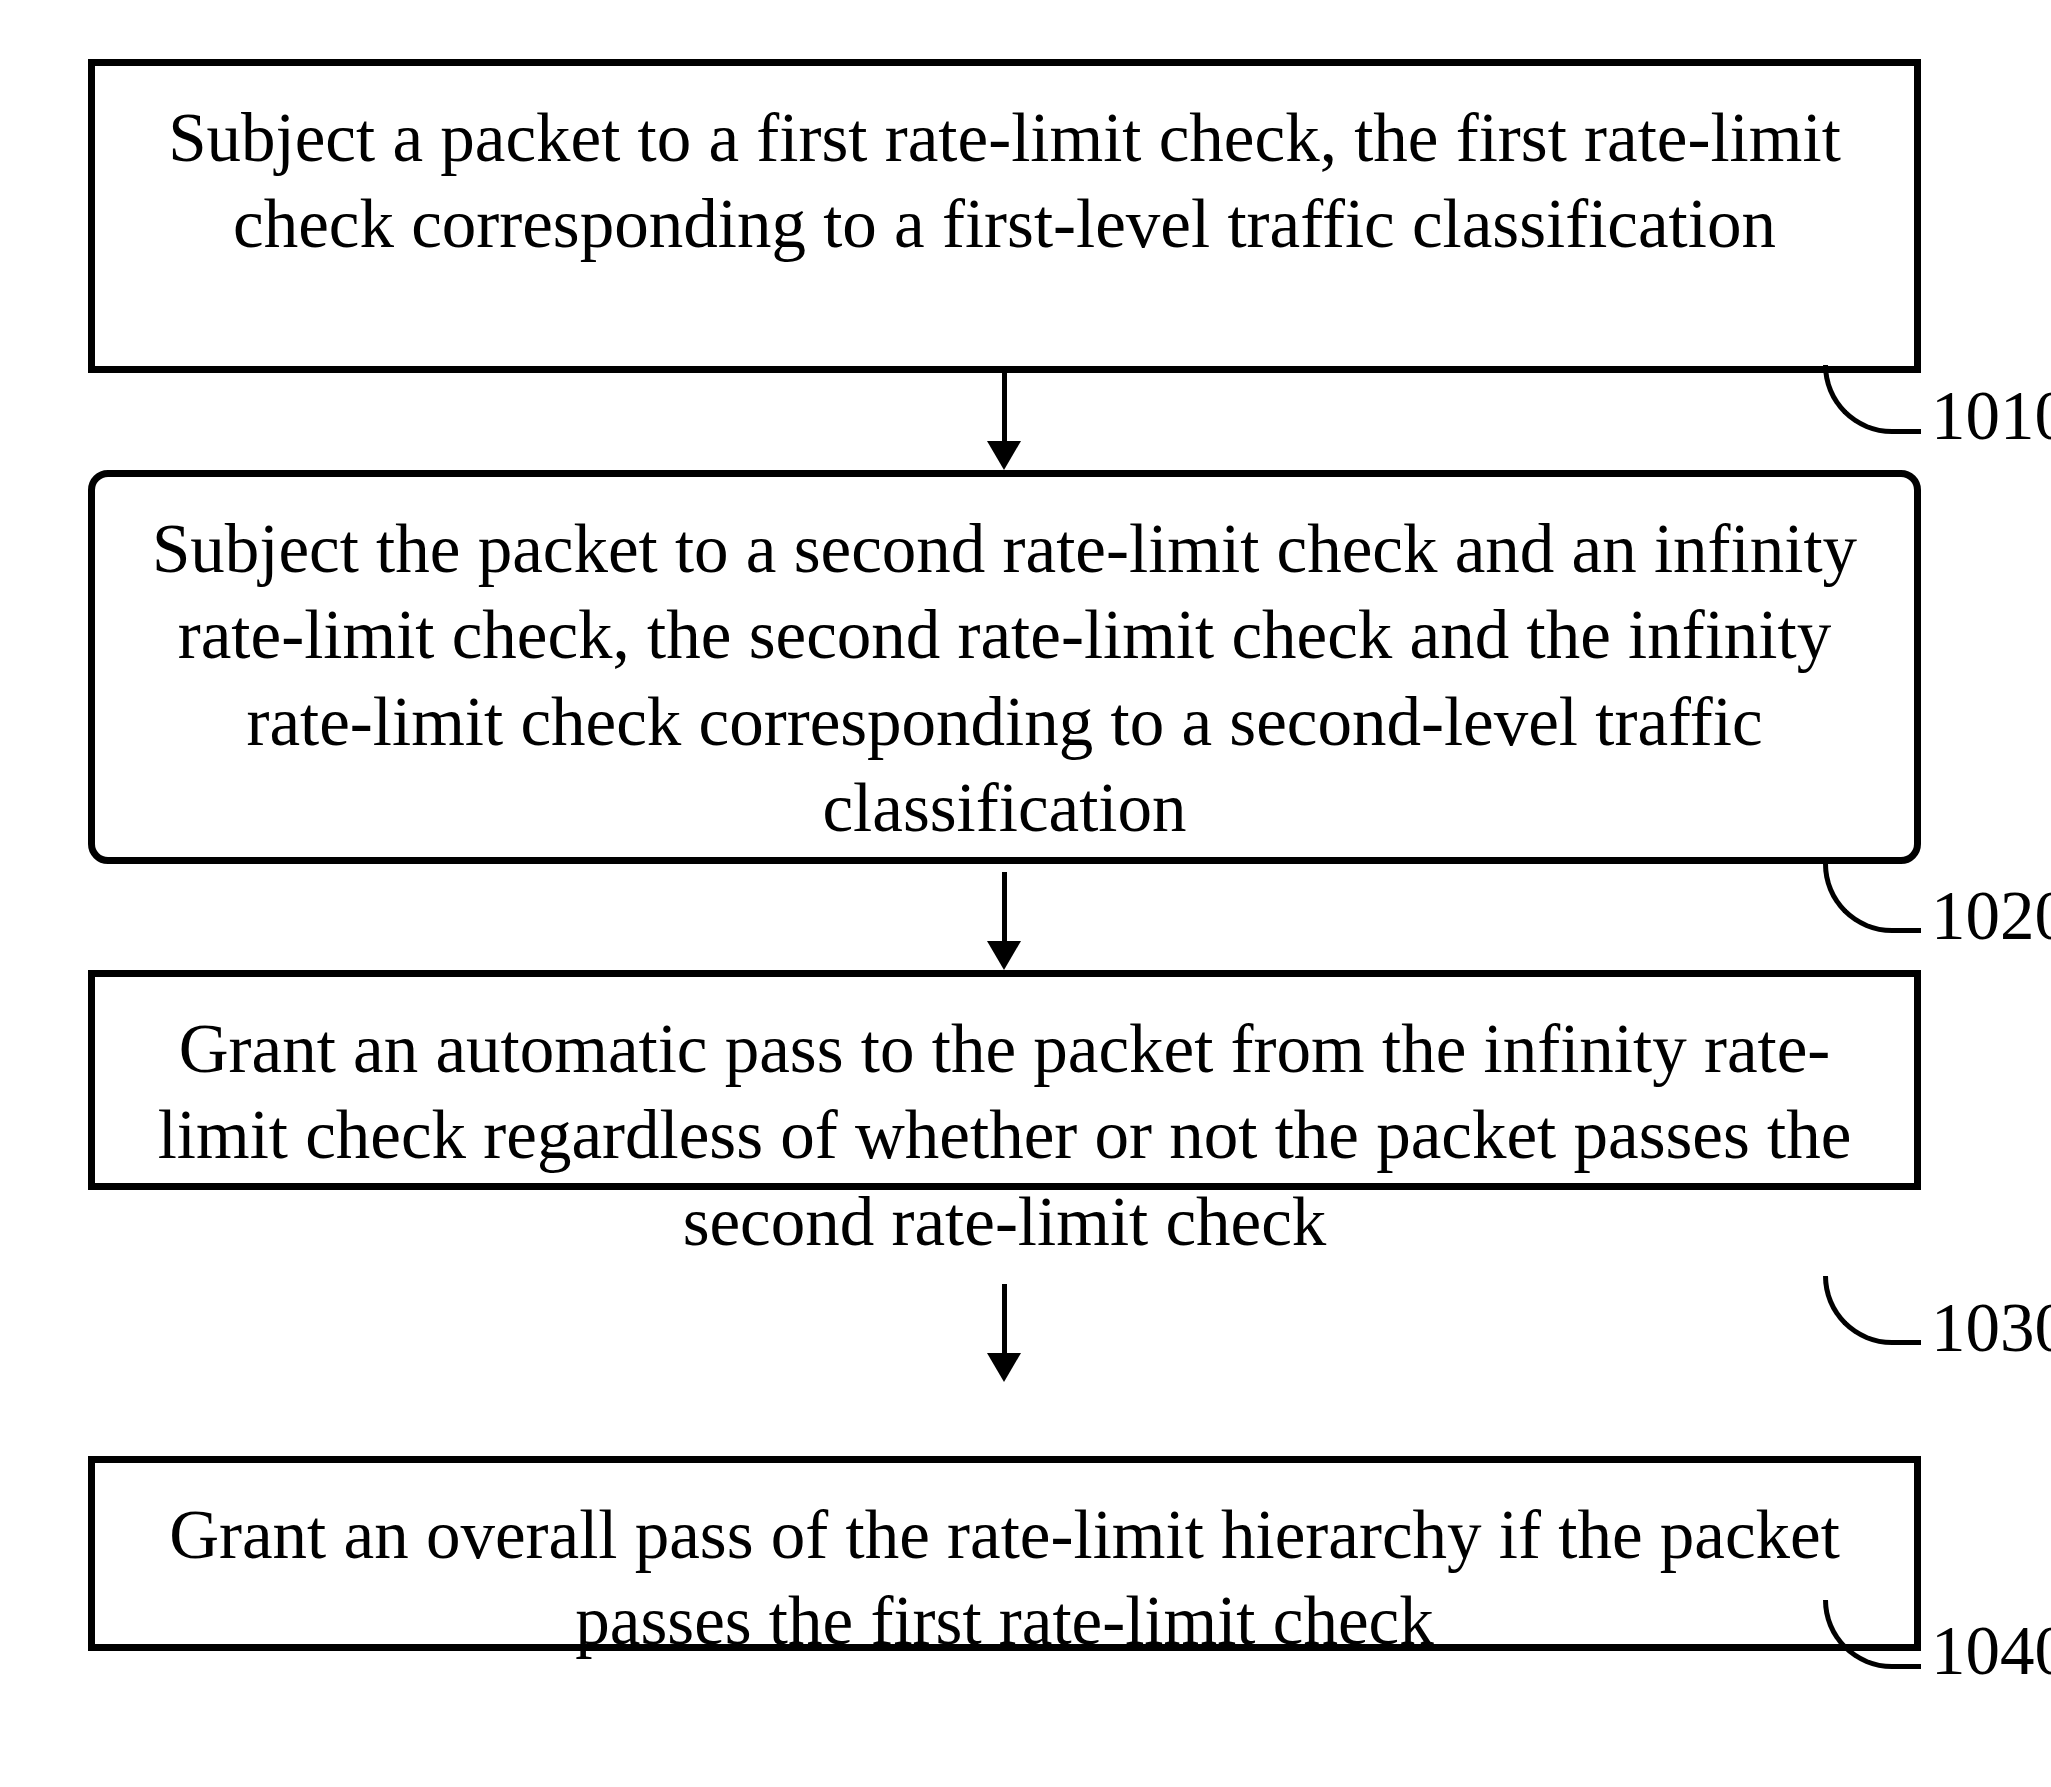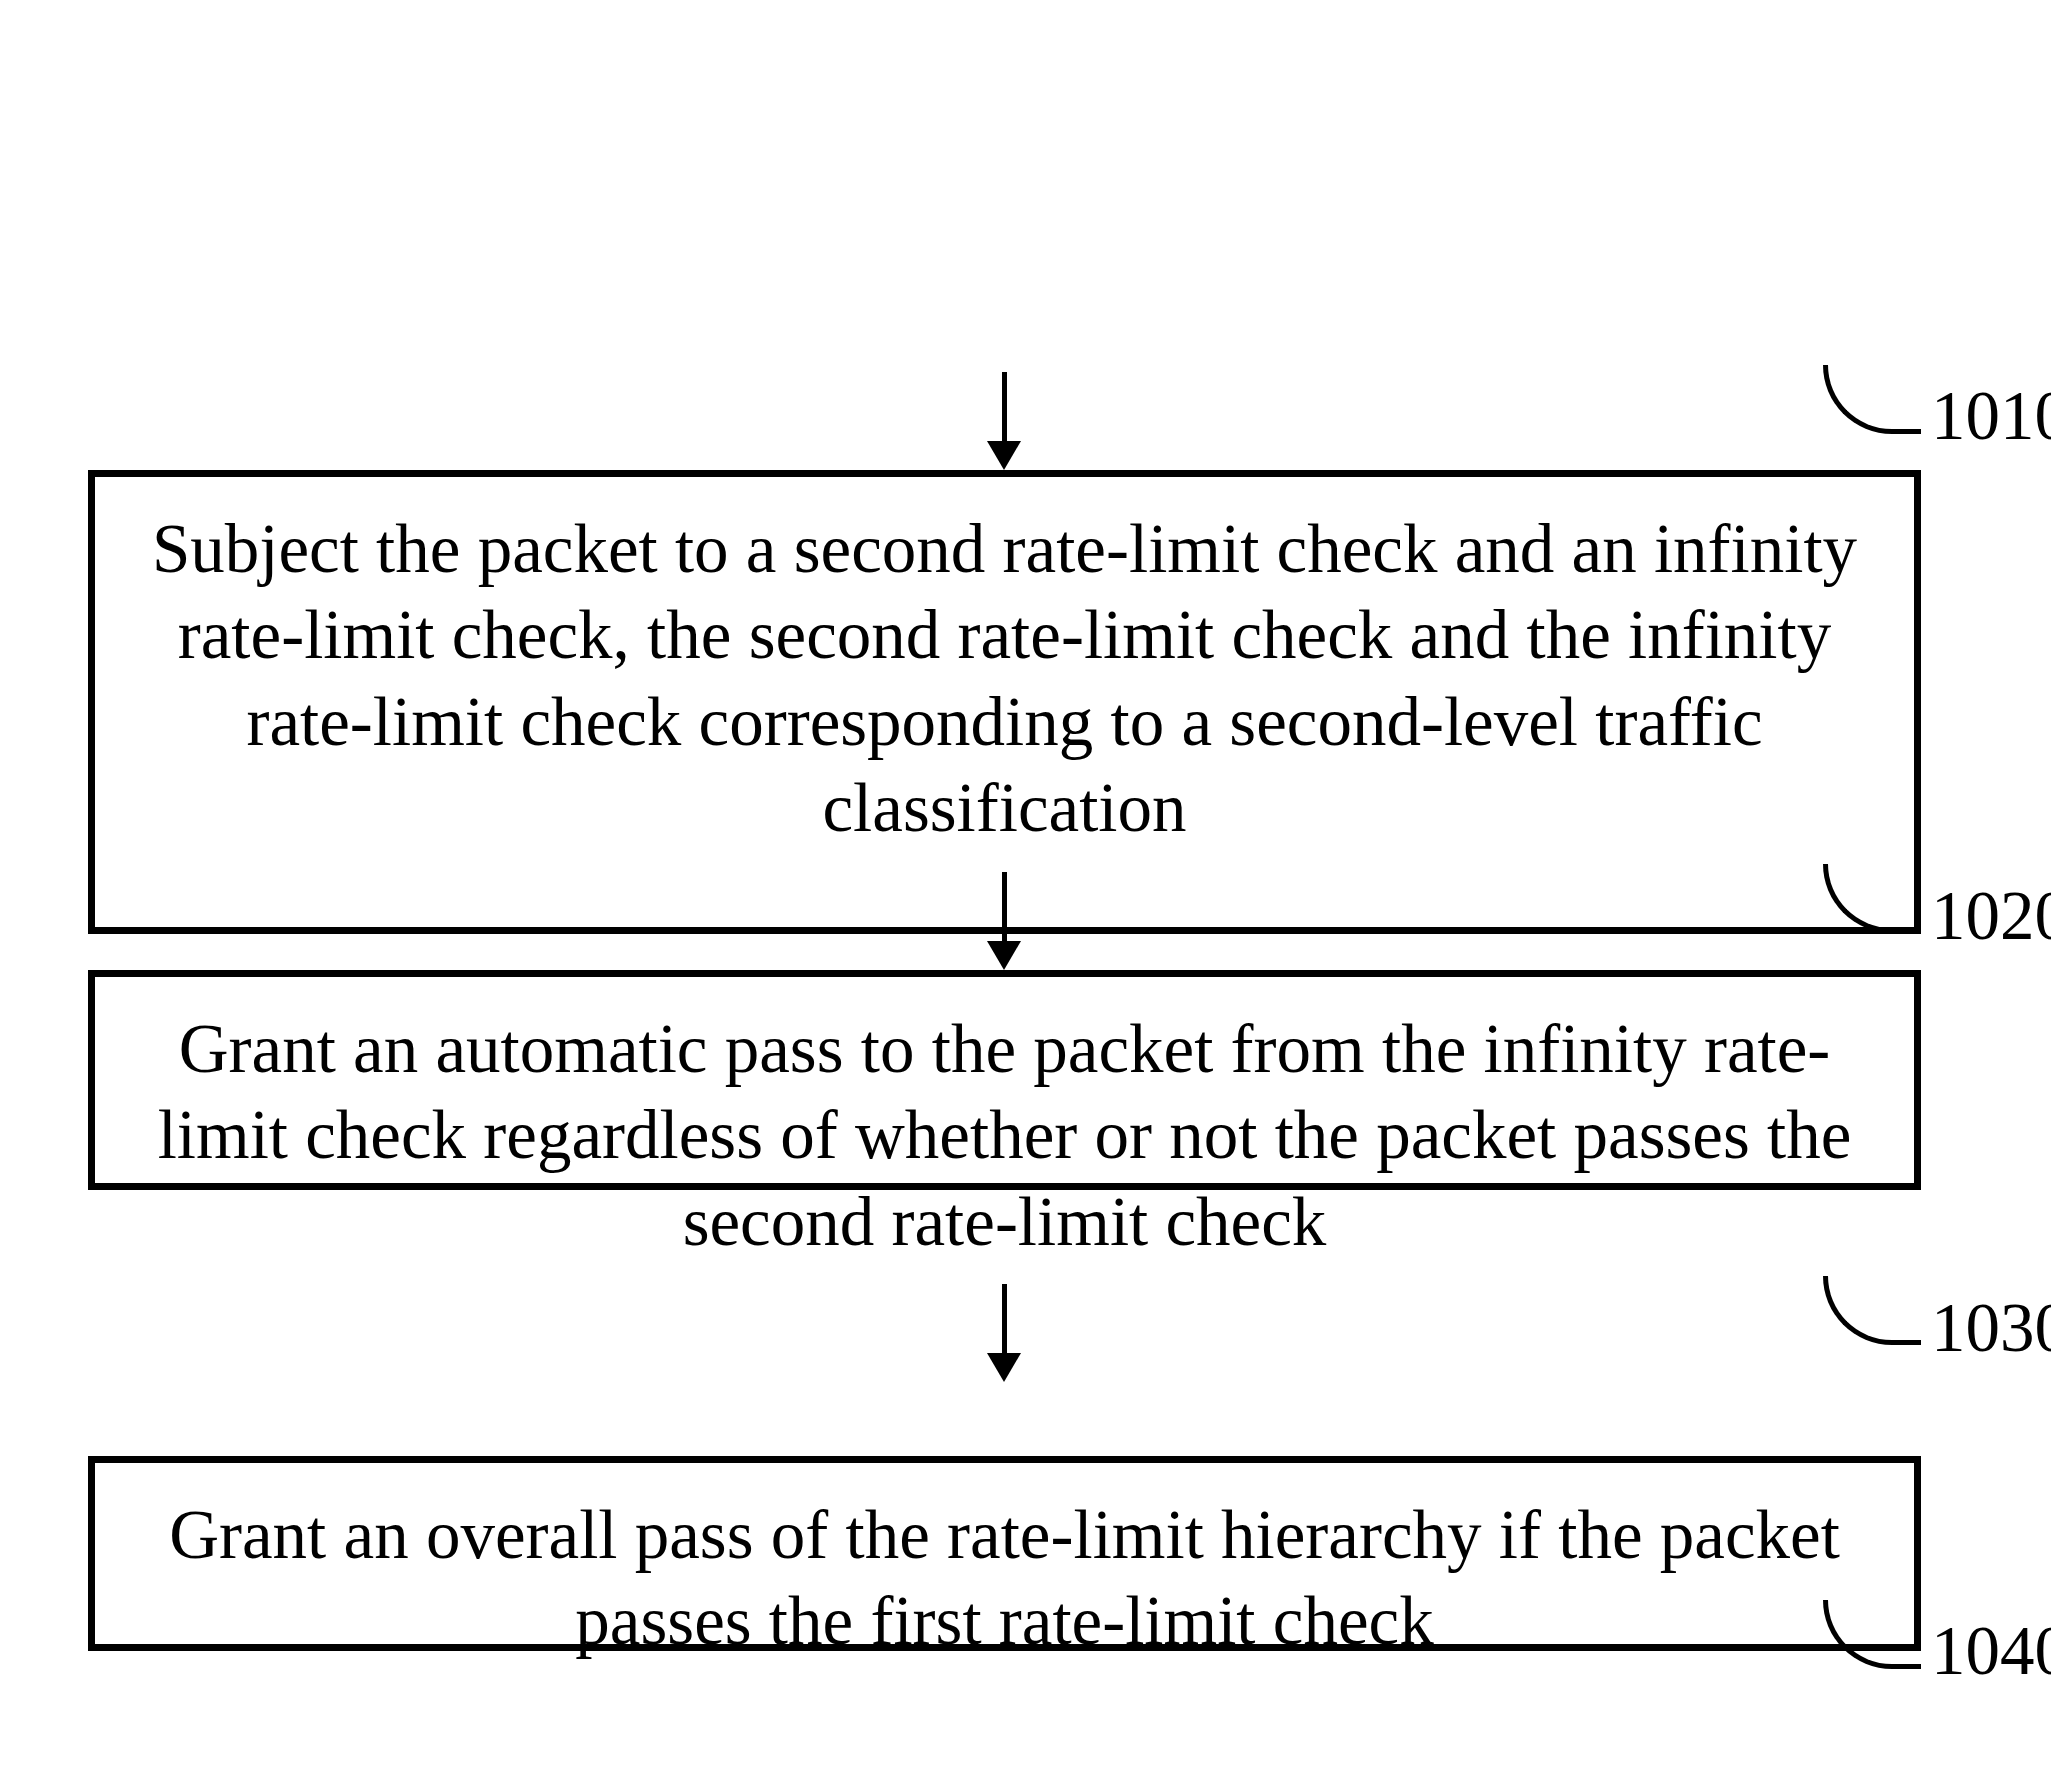--- a/index.html
+++ b/index.html
@@ -53,27 +53,30 @@
     border-left: 17.6px solid transparent;
     border-right: 17.6px solid transparent;
     border-top: 29px solid #000;
   }
 </style>
 </head>
 <body>
 
 <div class="container">
 
+  <div class="step" style="top:59px; height:314px;">
+    <span>Subject a packet to a first rate-limit check, the first rate-limit check corresponding to a first-level traffic classification</span>
+  </div>
   <div class="hook" style="top:365px; left:1823px;"></div>
   <div class="label" style="top:382px; left:1931px;">1010</div>
 
   <div class="arrow-shaft" style="top:372px; left:1002px; height:69px;"></div>
   <div class="arrow-head" style="top:441px; left:987px;"></div>
 
-  <div class="step" style="top:470px; height:464px;">
+  <div class="step" style="top:470px; height:394px;border-radius:20px;">
     <span>Subject the packet to a second rate-limit check and an infinity rate-limit check, the second rate-limit check and the infinity rate-limit check corresponding to a second-level traffic classification</span>
   </div>
   <div class="hook" style="top:864px; left:1823px;"></div>
   <div class="label" style="top:882px; left:1931px;">1020</div>
 
   <div class="arrow-shaft" style="top:872px; left:1002px; height:69px;"></div>
   <div class="arrow-head" style="top:941px; left:987px;"></div>
 
   <div class="step" style="top:970px; height:220px;">
     <span>Grant an automatic pass to the packet from the infinity rate-limit check regardless of whether or not the packet passes the second rate-limit check</span>

